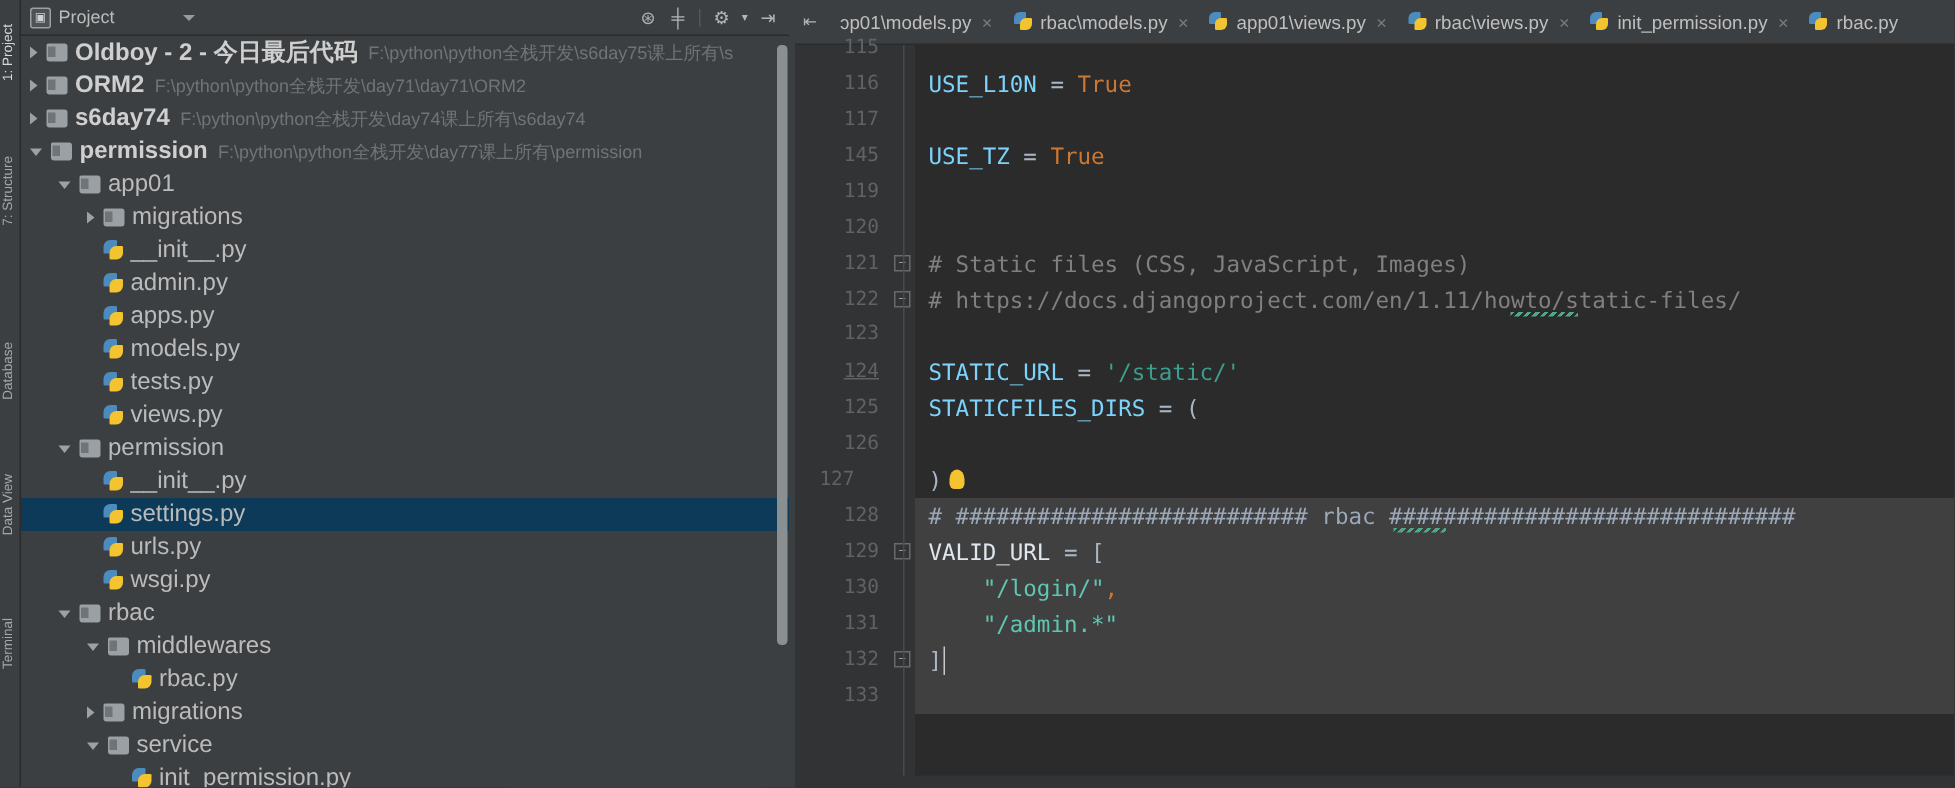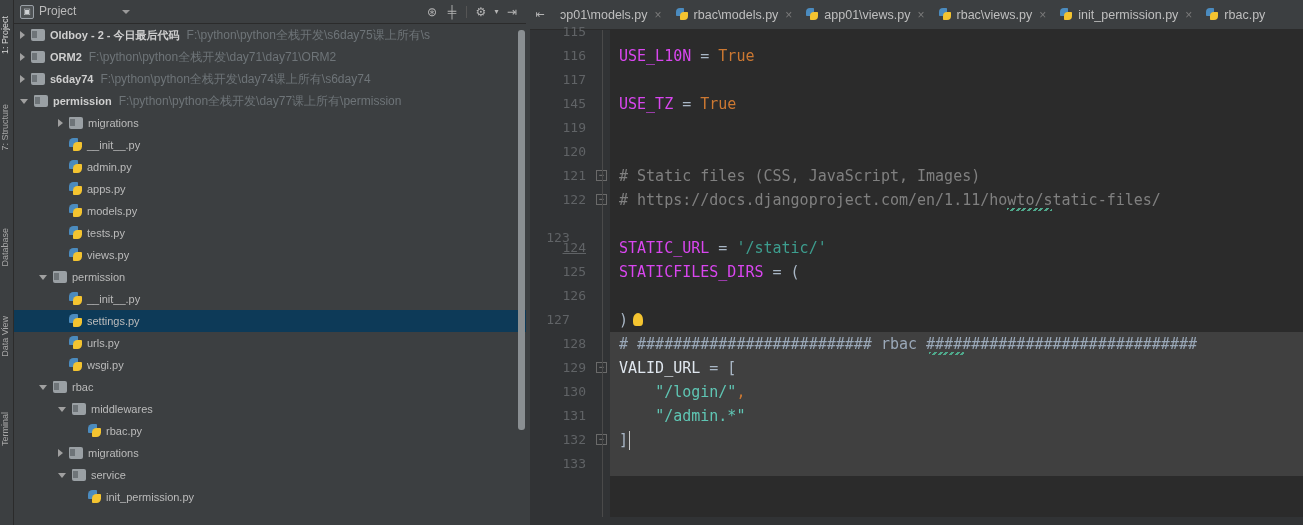--- a/index.html
+++ b/index.html
@@ -90,21 +90,21 @@
     flex: 0 0 auto; width: 14px; height: 14px; margin: 0 4px 0 6px; position: relative;
   }
   .ico-py::before {
     content: ""; position: absolute; left: 0; top: 0; width: 9px; height: 9px;
     background: #4b8bbe; border-radius: 50% 10% 50% 10%;
   }
   .ico-py::after {
     content: ""; position: absolute; left: 4px; top: 4px; width: 9px; height: 9px;
     background: #f4c430; border-radius: 50% 10% 50% 10%;
   }
-  .lbl { font-size: 11px; color: #bbbbbb; }
+  .lbl { font-size: 16px; color: #bbbbbb; }
   .lbl.bold { font-weight: bold; color: #cfcfcf; }
   .path { font-size: 12px; color: #6e7478; margin-left: 7px; }
 
   
   .proj-scroll {
     position: absolute; left: 504px; top: 30px; width: 7px; height: 400px;
     background: #8a8f92; border-radius: 3px;
   }
   .panel-divider {
     position: absolute; left: 526px; top: 0; width: 4px; height: 525px; background: #3c3f41;
@@ -160,21 +160,21 @@
     font-family: "DejaVu Sans Mono", monospace; font-size: 15px; line-height: 24px;
   }
   .cline {
     position: absolute; left: 0; width: 693px; height: 24px; white-space: pre;
     padding-left: 9px; color: #a9b7c6;
   }
   .cline.sel { background: #404040; }
   .kw-cmt { color: #808080; }
   .kw-const { color: #cc7832; }
   .kw-str2 { color: #3d9e8f; }
-  .kw-ident { color: #d946ef; }
+  .kw-ident { color: #7dd3fc; }
   .kw-comma { color: #cc7832; }
   .sel .kw-cmt { color: #9aa8b8; }
   .sel .kw-ident { color: #dfe6ee; }
   .sel .kw-str2 { color: #5fc6b4; }
   .bulb {
     position: absolute; width: 10px; height: 13px; background: #f4c430;
     border-radius: 50% 50% 30% 30%;
   }
   .squiggle {
     position: absolute; height: 3px;
@@ -240,20 +240,26 @@
           <span class="path">F:\python\python全栈开发\day74课上所有\s6day74</span>
         </div>
         <div class="row">
           <div style="flex: 0 0 auto; width: 6px;"></div>
           <div class="arrow open"></div>
           <div class="ico-folder"></div>
           <span class="lbl bold">permission</span>
           <span class="path">F:\python\python全栈开发\day77课上所有\permission</span>
         </div>
         <div class="row">
+          <div style="flex: 0 0 auto; width: 25px;"></div>
+          <div class="arrow open"></div>
+          <div class="ico-folder"></div>
+          <span class="lbl">app01</span>
+        </div>
+        <div class="row">
           <div style="flex: 0 0 auto; width: 44px;"></div>
           <div class="arrow "></div>
           <div class="ico-folder"></div>
           <span class="lbl">migrations</span>
         </div>
         <div class="row">
           <div style="flex: 0 0 auto; width: 44px;"></div>
           <div class="arrow none"></div>
           <div class="ico-py"></div>
           <span class="lbl">__init__.py</span>
@@ -394,21 +400,21 @@
   <div class="editor">
     <div class="gutter" id="gutter">
         <div class="gutter-line" style="top: -10px;">115</div>
         <div class="gutter-line" style="top: 14px;">116</div>
         <div class="gutter-line" style="top: 38px;">117</div>
         <div class="gutter-line" style="top: 62px;">145</div>
         <div class="gutter-line" style="top: 86px;">119</div>
         <div class="gutter-line" style="top: 110px;">120</div>
         <div class="gutter-line" style="top: 134px;">121</div>
         <div class="gutter-line" style="top: 158px;">122</div>
-        <div class="gutter-line" style="top: 196px; text-align: center;">123</div>
+        <div class="gutter-line" style="top: 181px;">123</div>
         <div class="gutter-line" style="top: 206px; text-decoration: underline;">124</div>
         <div class="gutter-line" style="top: 230px;">125</div>
         <div class="gutter-line" style="top: 254px;">126</div>
         <div class="gutter-line" style="top: 278px; text-align: center;">127</div>
         <div class="gutter-line" style="top: 302px;">128</div>
         <div class="gutter-line" style="top: 326px;">129</div>
         <div class="gutter-line" style="top: 350px;">130</div>
         <div class="gutter-line" style="top: 374px;">131</div>
         <div class="gutter-line" style="top: 398px;">132</div>
         <div class="gutter-line" style="top: 422px;">133</div>

